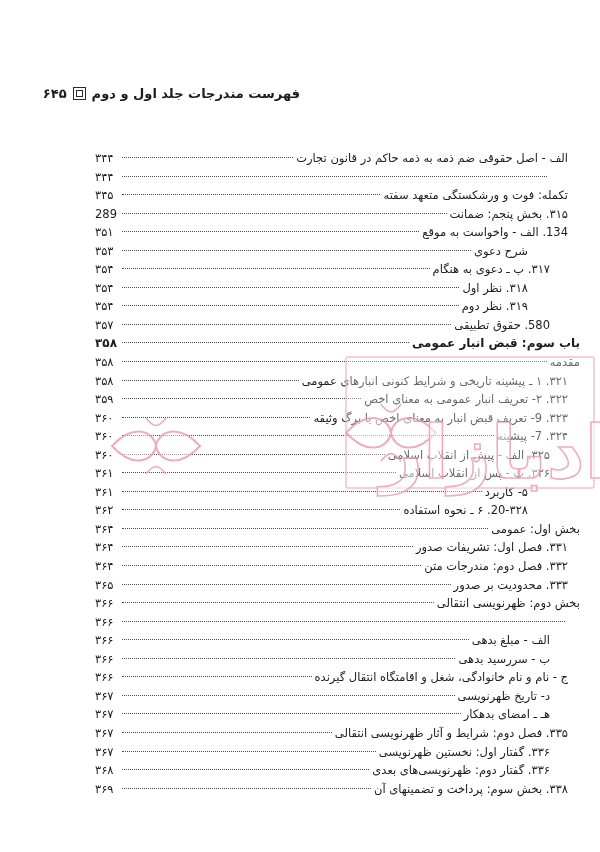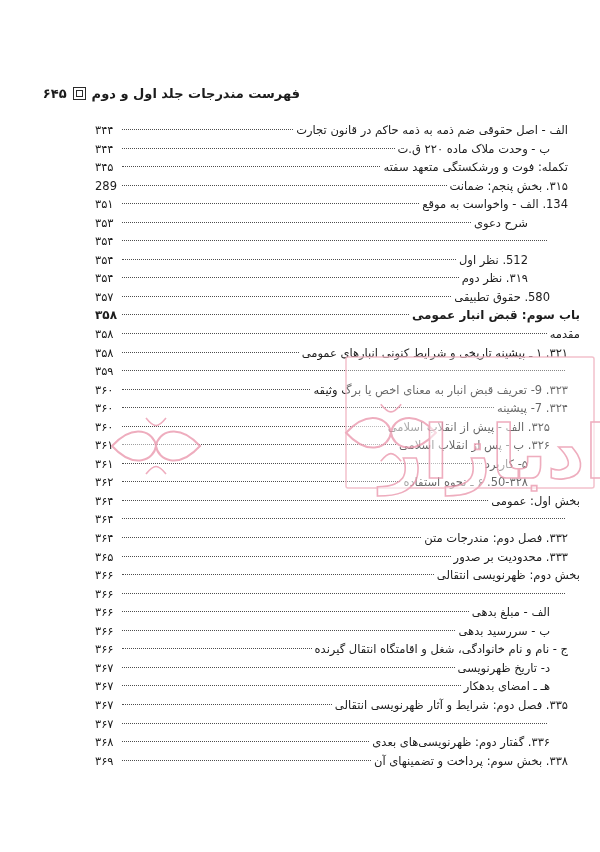--- a/index.html
+++ b/index.html
@@ -55,21 +55,21 @@
     white-space:nowrap;
   }
   .row .t{flex:0 0 auto;}
   .row .dots{
     flex:1 1 auto;
     border-bottom:1.6px dotted #4d4d4d;
     margin:0 3px;
     transform:translateY(-4px);
     min-width:8px;
   }
-  .row .p{flex:0 0 auto; min-width:24px; text-align:left;}
+  .row .p{flex:0 0 auto; min-width:24px; text-align:left;margin-top:28px;}
   .row.bold{font-weight:bold; font-size:12px;}
   .i1{padding-right:12px;}
   .i2{padding-right:30px;}
   .i3{padding-right:52px;}
   
   .watermark{
     position:absolute;
     left:0; top:0;
     width:600px; height:852px;
     pointer-events:none;
@@ -85,21 +85,20 @@
   <span>۶۴۵</span>
 </div>
 
 <div class="toc" id="toc">
     <div class="row i1">
       <span class="t">الف - اصل حقوقی ضم ذمه به ذمه حاکم در قانون تجارت</span>
       <span class="dots"></span>
       <span class="p">۳۴۴</span>
     </div>
     <div class="row i2">
-      <span class="t">ب - وحدت ملاک ماده ۲۲۰ ق.ت</span>
       <span class="dots"></span>
       <span class="p">۳۴۴</span>
     </div>
     <div class="row i1">
       <span class="t">تکمله: فوت و ورشکستگی متعهد سفته</span>
       <span class="dots"></span>
       <span class="p">۳۴۵</span>
     </div>
     <div class="row i1">
       <span class="t">۳۱۵. بخش پنجم: ضمانت</span>
@@ -110,25 +109,26 @@
       <span class="t">134. الف - واخواست به موقع</span>
       <span class="dots"></span>
       <span class="p">۳۵۱</span>
     </div>
     <div class="row i3">
       <span class="t">شرح دعوی</span>
       <span class="dots"></span>
       <span class="p">۳۵۳</span>
     </div>
     <div class="row i2">
+      <span class="t">۳۱۷. ب ـ دعوی به هنگام</span>
       <span class="dots"></span>
       <span class="p">۳۵۴</span>
     </div>
     <div class="row i3">
-      <span class="t">512. نظر اول</span>
+      <span class="t">۳۱۸. نظر اول</span>
       <span class="dots"></span>
       <span class="p">۳۵۴</span>
     </div>
     <div class="row i3">
       <span class="t">۳۱۹. نظر دوم</span>
       <span class="dots"></span>
       <span class="p">۳۵۴</span>
     </div>
     <div class="row i2">
       <span class="t">580. حقوق تطبیقی</span>
@@ -144,20 +144,21 @@
       <span class="t">مقدمه</span>
       <span class="dots"></span>
       <span class="p">۳۵۸</span>
     </div>
     <div class="row i1">
       <span class="t">۳۲۱. ۱ ـ پیشینه تاریخی و شرایط کنونی انبارهای عمومی</span>
       <span class="dots"></span>
       <span class="p">۳۵۸</span>
     </div>
     <div class="row i1">
+      <span class="t">۳۲۲. ۲- تعریف انبار عمومی به معنای اخص</span>
       <span class="dots"></span>
       <span class="p">۳۵۹</span>
     </div>
     <div class="row i1">
       <span class="t">۳۲۳. 9- تعریف قبض انبار به معنای اخص یا برگ وثیقه</span>
       <span class="dots"></span>
       <span class="p">۳۶۰</span>
     </div>
     <div class="row i1">
       <span class="t">۳۲۴. 7- پیشینه</span>
@@ -173,30 +174,31 @@
       <span class="t">۳۲۶. ب - پس از انقلاب اسلامی</span>
       <span class="dots"></span>
       <span class="p">۳۶۱</span>
     </div>
     <div class="row i3">
       <span class="t">۵- کاربرد</span>
       <span class="dots"></span>
       <span class="p">۳۶۱</span>
     </div>
     <div class="row i3">
-      <span class="t">50-۳۲۸. ۶ ـ نحوه استفاده</span>
+      <span class="t">20-۳۲۸. ۶ ـ نحوه استفاده</span>
       <span class="dots"></span>
       <span class="p">۳۶۲</span>
     </div>
     <div class="row i0">
       <span class="t">بخش اول: عمومی</span>
       <span class="dots"></span>
       <span class="p">۳۶۴</span>
     </div>
     <div class="row i1">
+      <span class="t">۳۳۱. فصل اول: تشریفات صدور</span>
       <span class="dots"></span>
       <span class="p">۳۶۴</span>
     </div>
     <div class="row i1">
       <span class="t">۳۳۲. فصل دوم: مندرجات متن</span>
       <span class="dots"></span>
       <span class="p">۳۶۴</span>
     </div>
     <div class="row i1">
       <span class="t">۳۳۳. محدودیت بر صدور</span>
@@ -236,20 +238,21 @@
       <span class="t">هـ ـ امضای بدهکار</span>
       <span class="dots"></span>
       <span class="p">۳۶۷</span>
     </div>
     <div class="row i1">
       <span class="t">۳۳۵. فصل دوم: شرایط و آثار ظهرنویسی انتقالی</span>
       <span class="dots"></span>
       <span class="p">۳۶۷</span>
     </div>
     <div class="row i2">
+      <span class="t">۳۳۶. گفتار اول: نخستین ظهرنویسی</span>
       <span class="dots"></span>
       <span class="p">۳۶۷</span>
     </div>
     <div class="row i2">
       <span class="t">۳۳۶. گفتار دوم: ظهرنویسی‌های بعدی</span>
       <span class="dots"></span>
       <span class="p">۳۶۸</span>
     </div>
     <div class="row i1">
       <span class="t">۳۳۸. بخش سوم: پرداخت و تضمینهای آن</span>

